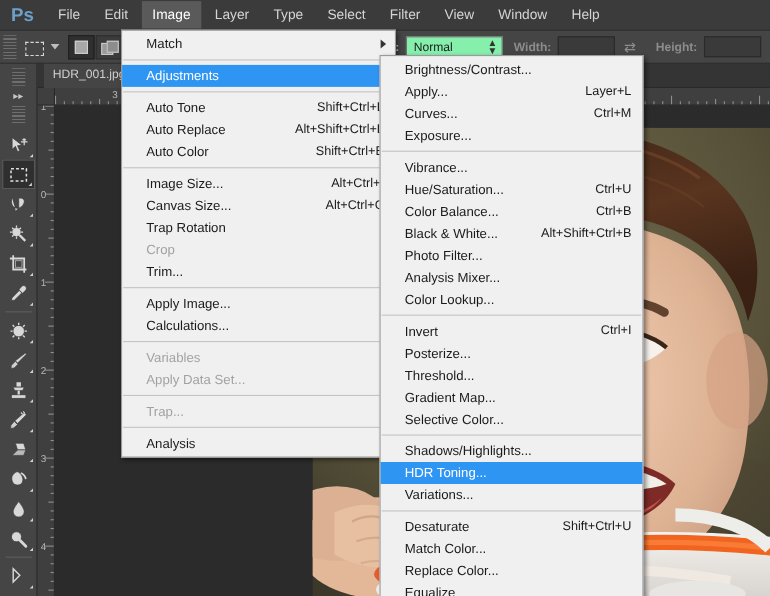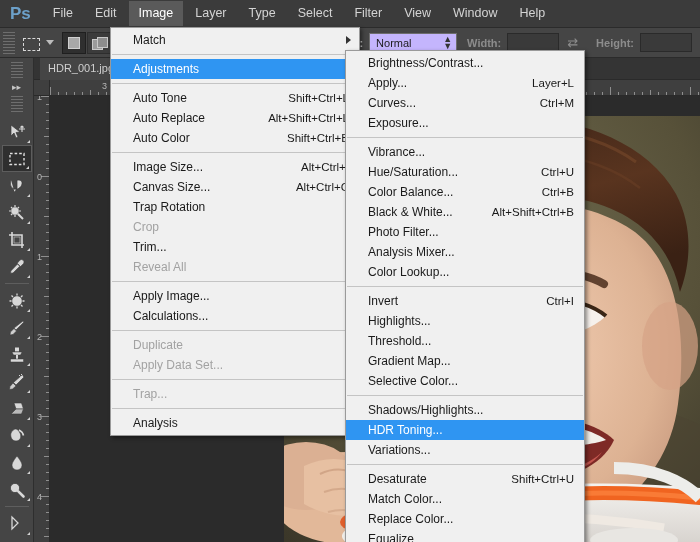--- a/index.html
+++ b/index.html
@@ -57,21 +57,21 @@
     display: flex; align-items: center; justify-content: center;
   }
   .opt-btn.sel { background: #2f2f2f; border-color: #1f1f1f; }
   .sq-fill { width: 12px; height: 12px; background: #a8a8a8; border: 1px solid #d0d0d0; }
   .sq-two { width: 14px; height: 12px; position: relative; }
   .sq-two::before { content:""; position:absolute; left:0; top:2px; width:9px; height:9px; background:#9a9a9a; border:1px solid #c8c8c8;}
   .sq-two::after { content:""; position:absolute; left:5px; top:0; width:9px; height:9px; background:#8d8d8d; border:1px solid #c8c8c8;}
   .opt-label { color: #c9c9c9; font-size: 11px; font-weight: bold; margin: 0 6px 0 10px; }
   .opt-label.dim { color: #8c8c8c; }
   .opt-select {
-    width: 88px; height: 19px; background: #c4b5fd; border: 1px solid #6d6d6d;
+    width: 88px; height: 19px; background: #86efac; border: 1px solid #6d6d6d;
     color: #1b1b1b; font-size: 11px; display: flex; align-items: center;
     padding-left: 6px; position: relative;
   }
   .opt-select .spin {
     position: absolute; right: 4px; top: 2px; color: #333; font-size: 9px; line-height: 7px;
   }
   .opt-input {
     width: 52px; height: 19px; background: #3a3a3a; border: 1px solid #2a2a2a;
   }
   .swap-ico { color: #8d8d8d; font-size: 13px; margin: 0 8px; }
@@ -607,26 +607,25 @@
       <div class="msep"></div>
       <div class="mrow"><span>Auto Tone</span><span class="shortcut">Shift+Ctrl+L</span></div>
       <div class="mrow"><span>Auto Replace</span><span class="shortcut">Alt+Shift+Ctrl+L</span></div>
       <div class="mrow"><span>Auto Color</span><span class="shortcut">Shift+Ctrl+B</span></div>
       <div class="msep"></div>
       <div class="mrow"><span>Image Size...</span><span class="shortcut">Alt+Ctrl+I</span></div>
       <div class="mrow"><span>Canvas Size...</span><span class="shortcut">Alt+Ctrl+C</span></div>
       <div class="mrow"><span>Trap Rotation</span><span class="arrow"></span></div>
       <div class="mrow disabled"><span>Crop</span></div>
       <div class="mrow"><span>Trim...</span></div>
-      <div class="mrow disabled"><span>Reveal All</span></div>
       <div class="msep"></div>
       <div class="mrow"><span>Apply Image...</span></div>
       <div class="mrow"><span>Calculations...</span></div>
       <div class="msep"></div>
-      <div class="mrow disabled"><span>Duplicate</span><span class="arrow"></span></div>
+      <div class="mrow disabled"><span>Variables</span><span class="arrow"></span></div>
       <div class="mrow disabled"><span>Apply Data Set...</span></div>
       <div class="msep"></div>
       <div class="mrow disabled"><span>Trap...</span></div>
       <div class="msep"></div>
       <div class="mrow"><span>Analysis</span><span class="arrow"></span></div>
     </div>
 
   <div class="dropdown" id="adjust-submenu">
       <div class="mrow"><span>Brightness/Contrast...</span></div>
       <div class="mrow"><span>Apply...</span><span class="shortcut">Layer+L</span></div>
@@ -635,21 +634,21 @@
       <div class="msep"></div>
       <div class="mrow"><span>Vibrance...</span></div>
       <div class="mrow"><span>Hue/Saturation...</span><span class="shortcut">Ctrl+U</span></div>
       <div class="mrow"><span>Color Balance...</span><span class="shortcut">Ctrl+B</span></div>
       <div class="mrow"><span>Black &amp; White...</span><span class="shortcut">Alt+Shift+Ctrl+B</span></div>
       <div class="mrow"><span>Photo Filter...</span></div>
       <div class="mrow"><span>Analysis Mixer...</span></div>
       <div class="mrow"><span>Color Lookup...</span></div>
       <div class="msep"></div>
       <div class="mrow"><span>Invert</span><span class="shortcut">Ctrl+I</span></div>
-      <div class="mrow"><span>Highlights...</span></div>
+      <div class="mrow"><span>Posterize...</span></div>
       <div class="mrow"><span>Threshold...</span></div>
       <div class="mrow"><span>Gradient Map...</span></div>
       <div class="mrow"><span>Selective Color...</span></div>
       <div class="msep"></div>
       <div class="mrow"><span>Shadows/Highlights...</span></div>
       <div class="mrow hl"><span>HDR Toning...</span></div>
       <div class="mrow"><span>Variations...</span></div>
       <div class="msep"></div>
       <div class="mrow"><span>Desaturate</span><span class="shortcut">Shift+Ctrl+U</span></div>
       <div class="mrow"><span>Match Color...</span></div>

